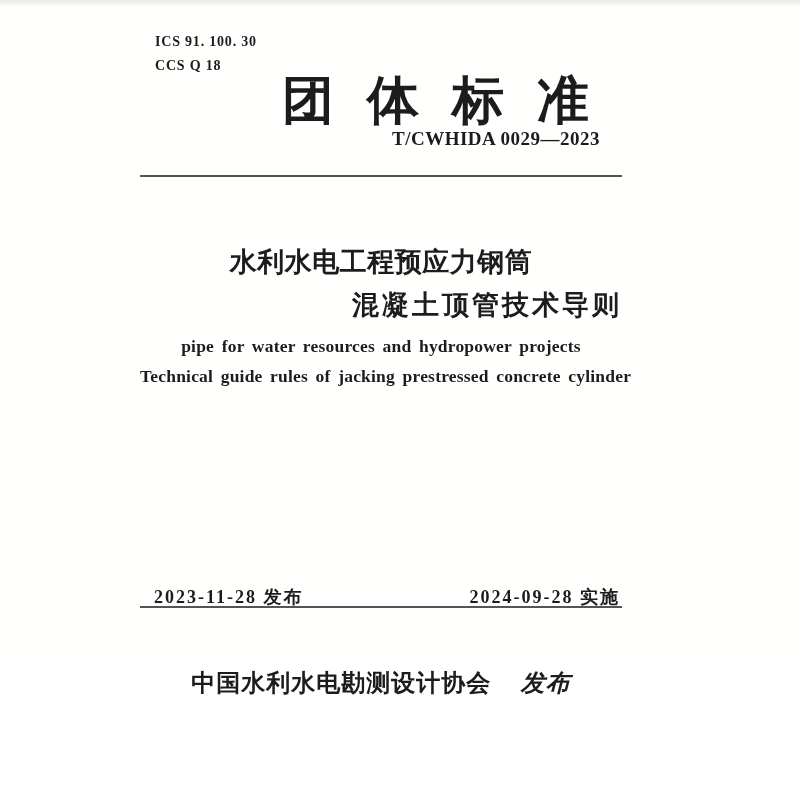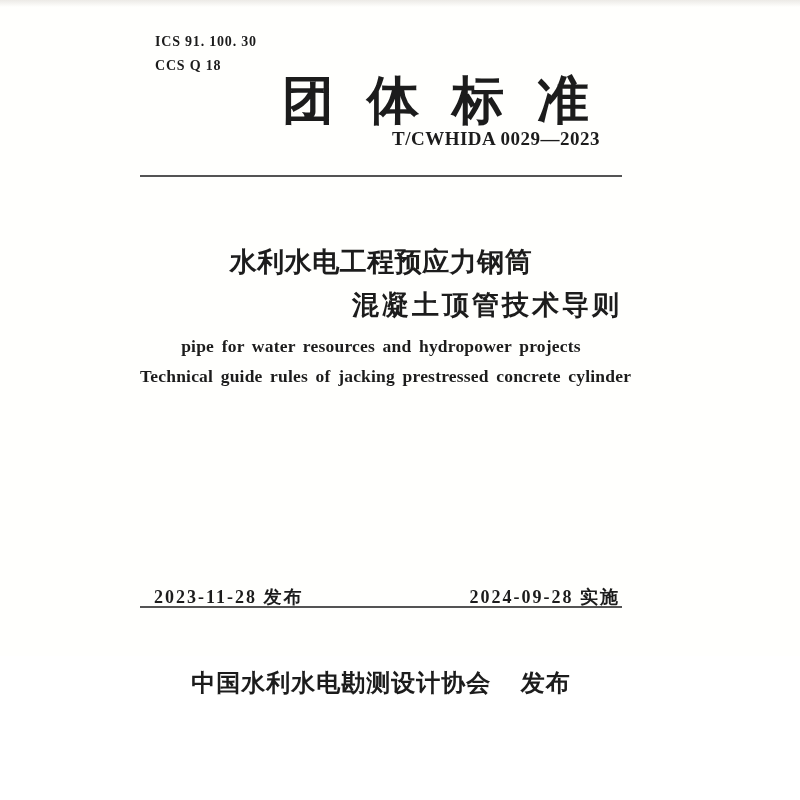--- a/index.html
+++ b/index.html
@@ -136,20 +136,21 @@
     width: 100%;
     text-align: center;
     font-family: "Liberation Sans", sans-serif;
     font-weight: bold;
     font-size: 24px;
     letter-spacing: 1px;
     white-space: nowrap;
   }
   .publisher-action {
     margin-left: 22px;
+    font-style: italic;
   }
 </style>
 </head>
 <body>
 
 <div class="page">
   <div class="page-top-edge"></div>
 
   <div class="content">
 

